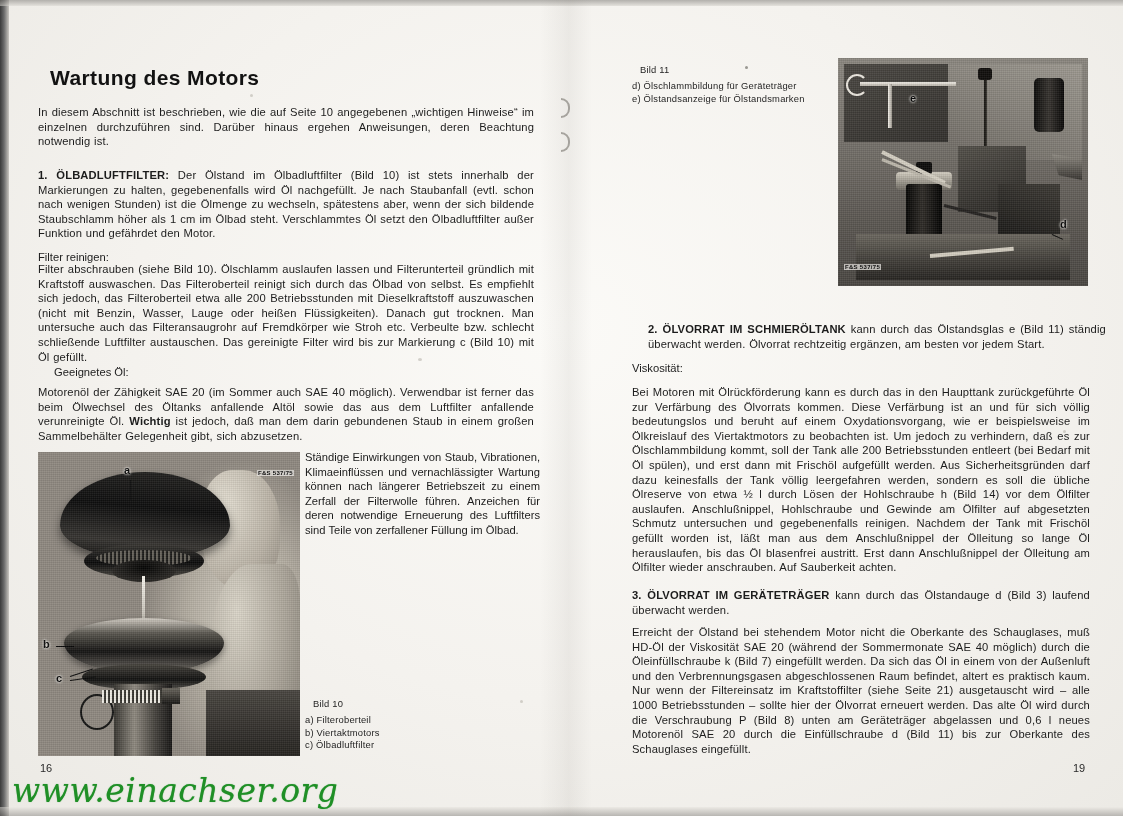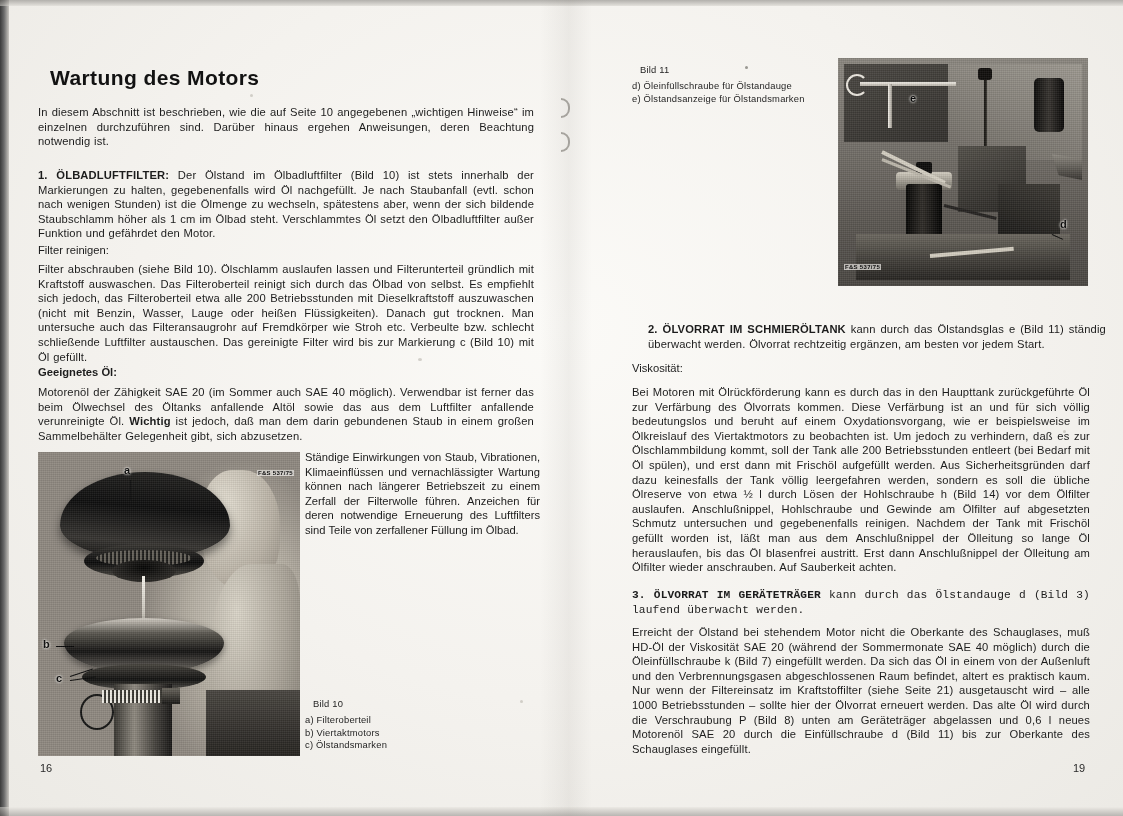--- a/index.html
+++ b/index.html
@@ -356,37 +356,37 @@
   <div class="speck" style="left:1063px;top:430px;width:3px;height:3px;"></div>
 
   <div class="page page-left">
 
     <h1 class="title blk" style="left:12px;top:66px;">Wartung des Motors</h1>
 
     <p class="body blk" style="left:0;top:105px;width:496px;">In diesem Abschnitt ist beschrieben, wie die auf Seite 10 angegebenen „wichtigen Hinweise“ im einzelnen durchzuführen sind. Darüber hinaus ergehen Anweisungen, deren Beachtung notwendig ist.</p>
 
     <p class="body blk" style="left:0;top:168px;width:496px;"><span class="lead">1. ÖLBADLUFTFILTER:</span><span> Der Ölstand im Ölbadluftfilter (Bild 10) ist stets innerhalb der Markierungen zu halten, gegebenenfalls wird Öl nachgefüllt. Je nach Staubanfall (evtl. schon nach wenigen Stunden) ist die Ölmenge zu wechseln, spätestens aber, wenn der sich bildende Staubschlamm höher als 1 cm im Ölbad steht. Verschlammtes Öl setzt den Ölbadluftfilter außer Funktion und gefährdet den Motor.</span></p>
 
-    <p class="label blk" style="left:0;top:243px;">Filter reinigen:</p>
+    <p class="label blk" style="left:0;top:250px;">Filter reinigen:</p>
 
     <p class="body blk" style="left:0;top:262px;width:496px;">Filter abschrauben (siehe Bild 10). Ölschlamm auslaufen lassen und Filterunterteil gründlich mit Kraftstoff auswaschen. Das Filteroberteil reinigt sich durch das Ölbad von selbst. Es empfiehlt sich jedoch, das Filteroberteil etwa alle 200 Betriebsstunden mit Dieselkraftstoff auszuwaschen (nicht mit Benzin, Wasser, Lauge oder heißen Flüssigkeiten). Danach gut trocknen. Man untersuche auch das Filteransaugrohr auf Fremdkörper wie Stroh etc. Verbeulte bzw. schlecht schließende Luftfilter austauschen. Das gereinigte Filter wird bis zur Markierung c (Bild 10) mit Öl gefüllt.</p>
 
-    <p class="label blk" style="left:0;top:365px;font-weight:bold;">Geeignetes Öl:</p>
+    <p class="label blk" style="left:16px;top:365px;">Geeignetes Öl:</p>
 
     <p class="body blk" style="left:0;top:385px;width:496px;"><span>Motorenöl der Zähigkeit SAE 20 (im Sommer auch SAE 40 möglich). Verwendbar ist ferner das beim Ölwechsel des Öltanks anfallende Altöl sowie das aus dem Luftfilter anfallende verunreinigte Öl. </span><b>Wichtig</b><span> ist jedoch, daß man dem darin gebundenen Staub in einem großen Sammelbehälter Gelegenheit gibt, sich abzusetzen.</span></p>
 
     <div class="sidecol blk" style="left:267px;top:450px;width:235px;">
       <p>Ständige Einwirkungen von Staub, Vibrationen, Klimaeinflüssen und vernachlässigter Wartung können nach längerer Betriebszeit zu einem Zerfall der Filterwolle führen. Anzeichen für deren notwendige Erneuerung des Luftfilters sind Teile von zerfallener Füllung im Ölbad.</p>
     </div>
 
     <div class="cap blk" style="left:267px;top:698px;width:200px;">
       <div class="cap-title">Bild 10</div>
       <div>a) Filteroberteil</div>
       <div>b) Viertaktmotors</div>
-      <div>c) Ölstandsmarken</div>
+      <div>c) Ölbadluftfilter</div>
     </div>
   </div>
 
   <div class="photo" id="photo-bild10">
     <div class="hand"></div>
     <div class="arm"></div>
     <div class="bg-dark"></div>
     <div class="bowl-top"></div>
     <div class="bowl-lip"></div>
     <div class="bowl-mesh"></div>
@@ -406,31 +406,31 @@
     <div class="ldr" style="left:32px;top:228px;width:26px;transform:rotate(-8deg);transform-origin:left center;"></div>
     <div class="ltr" style="left:18px;top:220px;">c</div>
     <div class="stamp" style="right:6px;top:18px;">F&amp;S 537/75</div>
     <div class="grain"></div>
   </div>
 
   <div class="page page-right">
 
     <div class="cap blk" style="left:0;top:64px;width:210px;">
       <div class="cap-title">Bild 11</div>
-      <div>d) Öleinfüllschraube für Ölstandauge</div>
+      <div>d) Ölschlammbildung für Geräteträger</div>
       <div>e) Ölstandsanzeige für Ölstandsmarken</div>
     </div>
 
     <p class="body blk" style="left:16px;top:322px;width:458px;"><span class="lead">2. ÖLVORRAT IM SCHMIERÖLTANK</span><span> kann durch das Ölstandsglas e (Bild 11) ständig überwacht werden. Ölvorrat rechtzeitig ergänzen, am besten vor jedem Start.</span></p>
 
     <p class="label blk" style="left:0;top:361px;">Viskosität:</p>
 
     <p class="body blk" style="left:0;top:385px;width:458px;">Bei Motoren mit Ölrückförderung kann es durch das in den Haupttank zurückgeführte Öl zur Verfärbung des Ölvorrats kommen. Diese Verfärbung ist an und für sich völlig bedeutungslos und beruht auf einem Oxydationsvorgang, wie er beispielsweise im Ölkreislauf des Viertaktmotors zu beobachten ist. Um jedoch zu verhindern, daß es zur Ölschlammbildung kommt, soll der Tank alle 200 Betriebsstunden entleert (bei Bedarf mit Öl spülen), und erst dann mit Frischöl aufgefüllt werden. Aus Sicherheitsgründen darf dazu keinesfalls der Tank völlig leergefahren werden, sondern es soll die übliche Ölreserve von etwa ½ l durch Lösen der Hohlschraube h (Bild 14) vor dem Ölfilter auslaufen. Anschlußnippel, Hohlschraube und Gewinde am Ölfilter auf abgesetzten Schmutz untersuchen und gegebenenfalls reinigen. Nachdem der Tank mit Frischöl gefüllt worden ist, läßt man aus dem Anschlußnippel der Ölleitung so lange Öl herauslaufen, bis das Öl blasenfrei austritt. Erst dann Anschlußnippel der Ölleitung am Ölfilter wieder anschrauben. Auf Sauberkeit achten.</p>
 
-    <p class="body blk" style="left:0;top:588px;width:458px;font-family:Liberation Mono, monospace;"><span class="lead">3. ÖLVORRAT IM GERÄTETRÄGER</span><span> kann durch das Ölstandauge d (Bild 3) laufend überwacht werden.</span></p>
+    <p class="body blk" style="left:0;top:588px;width:458px;"><span class="lead">3. ÖLVORRAT IM GERÄTETRÄGER</span><span> kann durch das Ölstandauge d (Bild 3) laufend überwacht werden.</span></p>
 
     <p class="body blk" style="left:0;top:625px;width:458px;">Erreicht der Ölstand bei stehendem Motor nicht die Oberkante des Schauglases, muß HD-Öl der Viskosität SAE 20 (während der Sommermonate SAE 40 möglich) durch die Öleinfüllschraube k (Bild 7) eingefüllt werden. Da sich das Öl in einem von der Außenluft und den Verbrennungsgasen abgeschlossenen Raum befindet, altert es praktisch kaum. Nur wenn der Filtereinsatz im Kraftstoffilter (siehe Seite 21) ausgetauscht wird – alle 1000 Betriebsstunden – sollte hier der Ölvorrat erneuert werden. Das alte Öl wird durch die Verschraubung P (Bild 8) unten am Geräteträger abgelassen und 0,6 l neues Motorenöl SAE 20 durch die Einfüllschraube d (Bild 11) bis zur Oberkante des Schauglases eingefüllt.</p>
   </div>
 
   <div class="photo" id="photo-bild11">
     <div class="panel"></div>
     <div class="panel2"></div>
     <div class="hook"></div>
     <div class="tube-h"></div>
     <div class="tube-v"></div>
@@ -451,14 +451,15 @@
     <div class="ltr" style="left:72px;top:34px;">e</div>
     <div class="ltr" style="left:222px;top:160px;">d</div>
     <div class="ldr" style="left:214px;top:176px;width:12px;transform:rotate(24deg);transform-origin:left center;"></div>
     <div class="stamp" style="left:6px;bottom:16px;">F&amp;S 537/75</div>
     <div class="grain"></div>
   </div>
 
   <div class="pagenum" style="left:40px;top:762px;">16</div>
   <div class="pagenum" style="left:1073px;top:762px;">19</div>
 
+  <div class="watermark">www.einachser.org</div>
 
 </div>
 
 </body></html>

